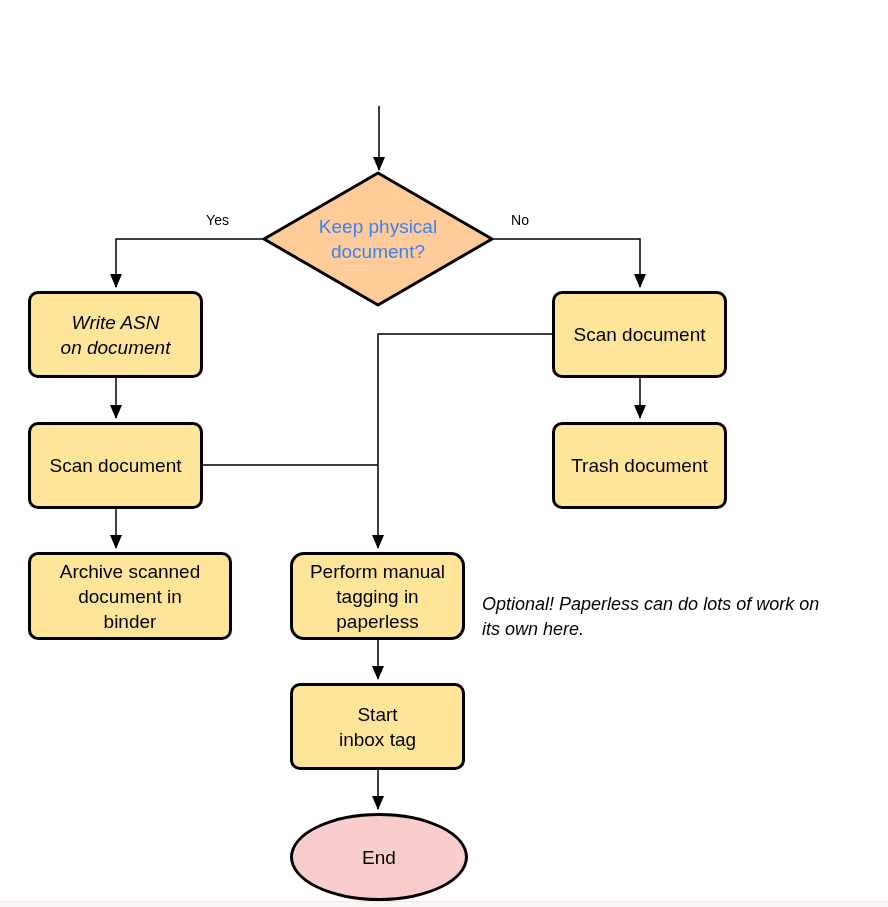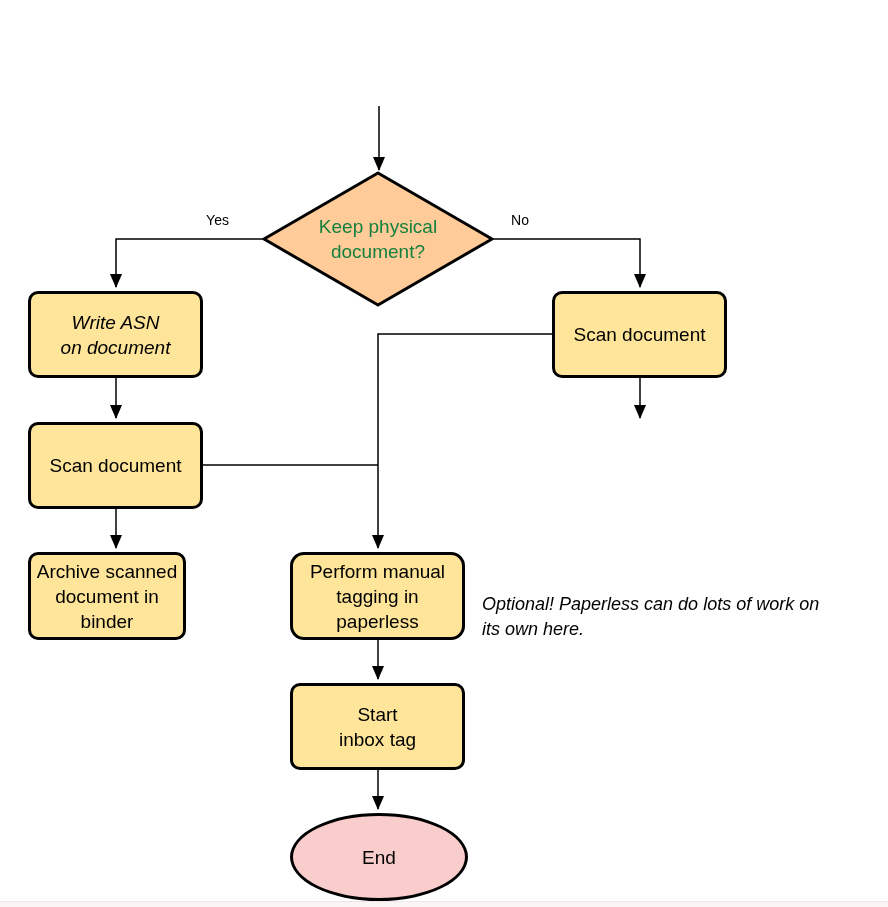--- a/index.html
+++ b/index.html
@@ -26,21 +26,21 @@
     display:flex;align-items:center;justify-content:center;
     text-align:center;white-space:pre-line;
     font-size:19px;line-height:25px;color:#000;
   }
   .process{background:var(--process-fill);border-radius:10px;}
   .terminal{background:var(--terminal-fill);border-radius:50%;}
   .diamond-label{
     position:absolute;box-sizing:border-box;
     display:flex;align-items:center;justify-content:center;
     text-align:center;white-space:pre-line;
-    font-size:19px;line-height:25px;color:#15803d;
+    font-size:19px;line-height:25px;color:#3b82f6;
   }
   .edge-label{
     position:absolute;font-size:14px;line-height:22px;color:#000;
     text-align:center;
   }
   .note{
     position:absolute;font-size:18px;line-height:25px;color:#000;
     font-style:italic;white-space:pre-line;
   }
   .bottom-strip{
@@ -83,30 +83,33 @@
 
   <div class="node process" style="left:28px;top:291px;width:175px;height:87px;font-style:italic;">
     <span>Write ASN
 on document</span>
   </div>
 
   <div class="node process" style="left:28px;top:422px;width:175px;height:87px;">
     <span>Scan document</span>
   </div>
 
-  <div class="node process" style="left:28px;top:552px;width:158px;height:88px;">
+  <div class="node process" style="left:28px;top:552px;width:204px;height:88px;">
     <span>Archive scanned
 document in
 binder</span>
   </div>
 
   <div class="node process" style="left:552px;top:291px;width:175px;height:87px;">
     <span>Scan document</span>
   </div>
 
+  <div class="node process" style="left:552px;top:422px;width:175px;height:87px;">
+    <span>Trash document</span>
+  </div>
 
   <div class="node process" style="left:290px;top:552px;width:175px;height:88px;border-radius:14px;">
     <span>Perform manual
 tagging in
 paperless</span>
   </div>
 
   <div class="note" style="left:482px;top:592px;width:420px;">Optional! Paperless can do lots of work on
 its own here.</div>
 

